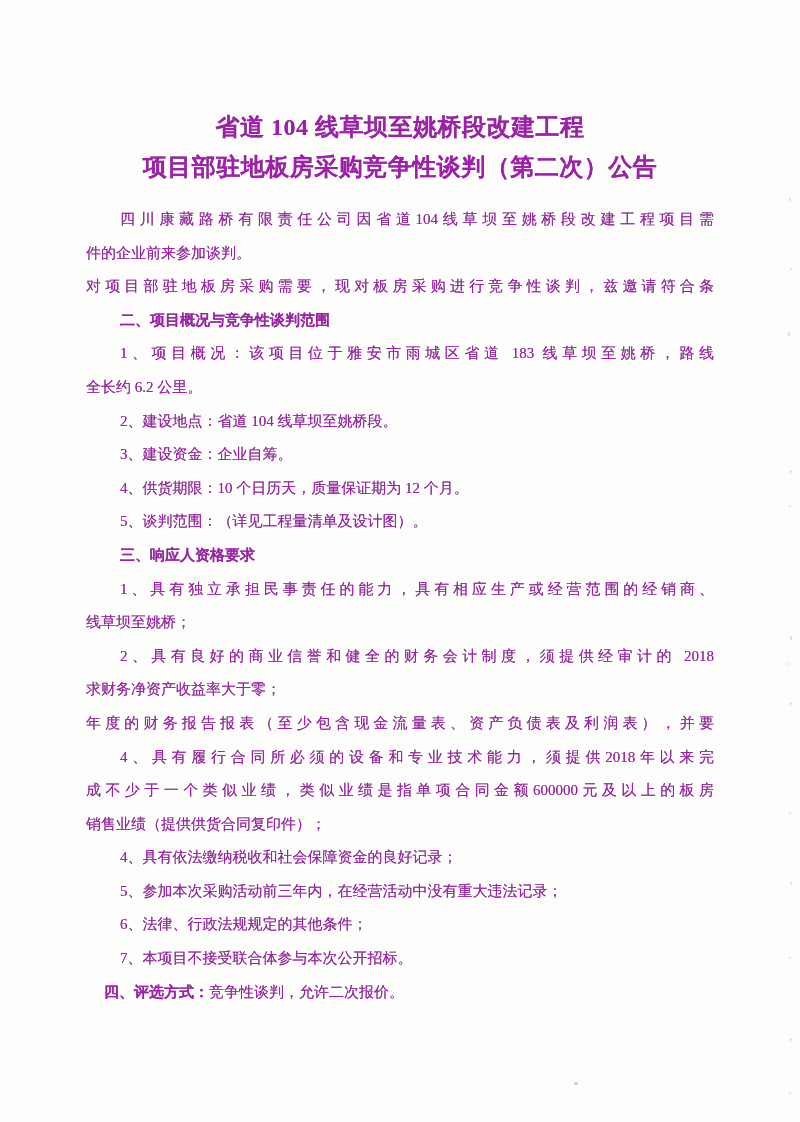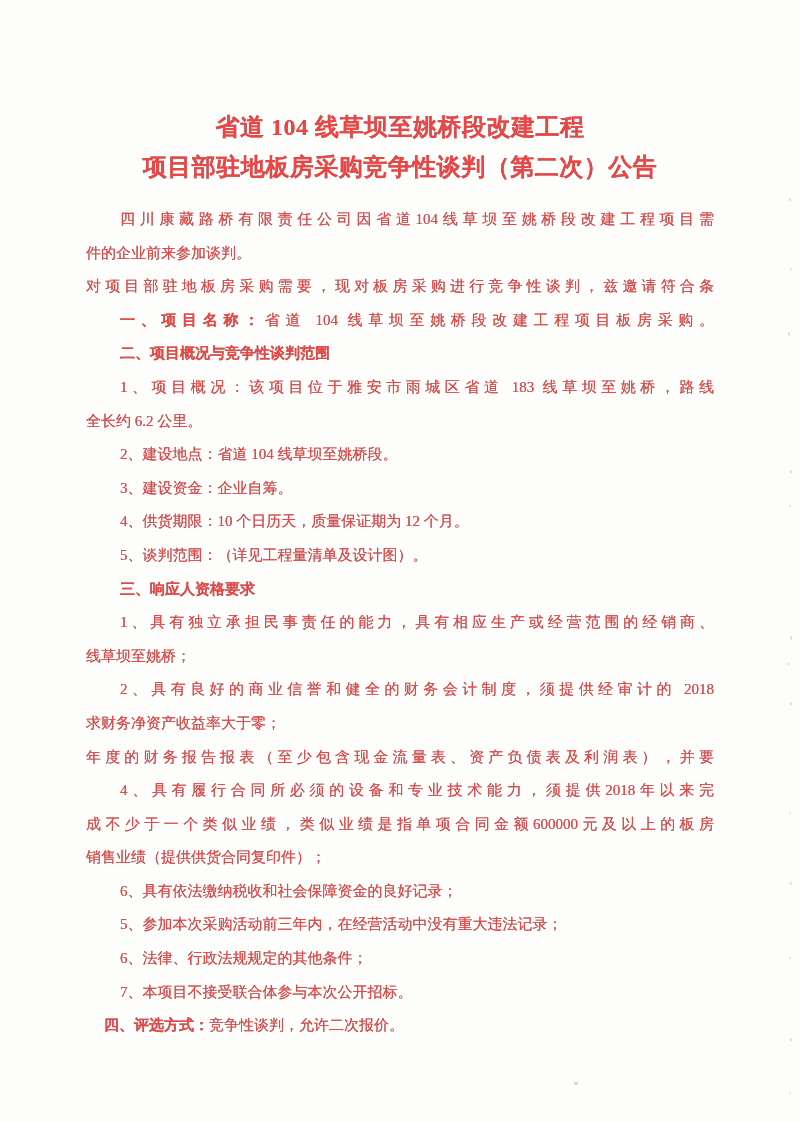--- a/index.html
+++ b/index.html
@@ -9,21 +9,21 @@
     background: #ffffff;
   }
   .page {
     position: relative;
     width: 800px;
     height: 1122px;
     margin: 0 auto;
     background: #fdfdfc;
     overflow: hidden;
     font-family: "Liberation Serif", "DejaVu Serif", serif;
-    color: #ef4444;
+    color: #a21caf;
     text-shadow: 0 0 0.6px rgba(25,25,25,0.55);
   }
   .content {
     position: absolute;
     left: 86px;
     top: 0;
     width: 628px;
   }
   .title-block {
     padding-top: 107px;
@@ -69,38 +69,37 @@
 <div class="page">
   <div class="content">
     <div class="title-block">
       <div class="title-line">省道 104 线草坝至姚桥段改建工程</div>
       <div class="title-line">项目部驻地板房采购竞争性谈判（第二次）公告</div>
     </div>
     <div class="body-block">
         <div class="line ind2 flush"><span class="seg">四川康藏路桥有限责任公司因省道104线草坝至姚桥段改建工程项目需</span></div>
         <div class="line ind0"><span class="seg">件的企业前来参加谈判。</span></div>
         <div class="line ind0 flush"><span class="seg">对项目部驻地板房采购需要，现对板房采购进行竞争性谈判，兹邀请符合条</span></div>
-        <div class="line ind2 flush"><span class="seg bold">一、项目名称：</span><span class="seg">省道 104 线草坝至姚桥段改建工程项目板房采购。</span></div>
         <div class="line ind2"><span class="seg bold">二、项目概况与竞争性谈判范围</span></div>
         <div class="line ind2 flush"><span class="seg">1、项目概况：该项目位于雅安市雨城区省道 183 线草坝至姚桥，路线</span></div>
         <div class="line ind0"><span class="seg">全长约 6.2 公里。</span></div>
         <div class="line ind2"><span class="seg">2、建设地点：省道 104 线草坝至姚桥段。</span></div>
         <div class="line ind2"><span class="seg">3、建设资金：企业自筹。</span></div>
         <div class="line ind2"><span class="seg">4、供货期限：10 个日历天，质量保证期为 12 个月。</span></div>
         <div class="line ind2"><span class="seg">5、谈判范围：（详见工程量清单及设计图）。</span></div>
         <div class="line ind2"><span class="seg bold">三、响应人资格要求</span></div>
         <div class="line ind2 flush"><span class="seg">1、具有独立承担民事责任的能力，具有相应生产或经营范围的经销商、</span></div>
         <div class="line ind0"><span class="seg">线草坝至姚桥；</span></div>
         <div class="line ind2 flush"><span class="seg">2、具有良好的商业信誉和健全的财务会计制度，须提供经审计的 2018</span></div>
         <div class="line ind0"><span class="seg">求财务净资产收益率大于零；</span></div>
         <div class="line ind0 flush"><span class="seg">年度的财务报告报表（至少包含现金流量表、资产负债表及利润表），并要</span></div>
         <div class="line ind2 flush"><span class="seg">4、具有履行合同所必须的设备和专业技术能力，须提供2018年以来完</span></div>
         <div class="line ind0 flush"><span class="seg">成不少于一个类似业绩，类似业绩是指单项合同金额600000元及以上的板房</span></div>
         <div class="line ind0"><span class="seg">销售业绩（提供供货合同复印件）；</span></div>
-        <div class="line ind2"><span class="seg">6、具有依法缴纳税收和社会保障资金的良好记录；</span></div>
+        <div class="line ind2"><span class="seg">4、具有依法缴纳税收和社会保障资金的良好记录；</span></div>
         <div class="line ind2"><span class="seg">5、参加本次采购活动前三年内，在经营活动中没有重大违法记录；</span></div>
         <div class="line ind2"><span class="seg">6、法律、行政法规规定的其他条件；</span></div>
         <div class="line ind2"><span class="seg">7、本项目不接受联合体参与本次公开招标。</span></div>
         <div class="line ind1"><span class="seg bold">四、评选方式：</span><span class="seg">竞争性谈判，允许二次报价。</span></div>
       </div>
   </div>
 
   <div class="speck" style="left:789px; top:198px;  width:2px; height:3px;"></div>
   <div class="speck" style="left:790px; top:268px;  width:2px; height:2px;"></div>
   <div class="speck" style="left:788px; top:332px;  width:2px; height:4px;"></div>

